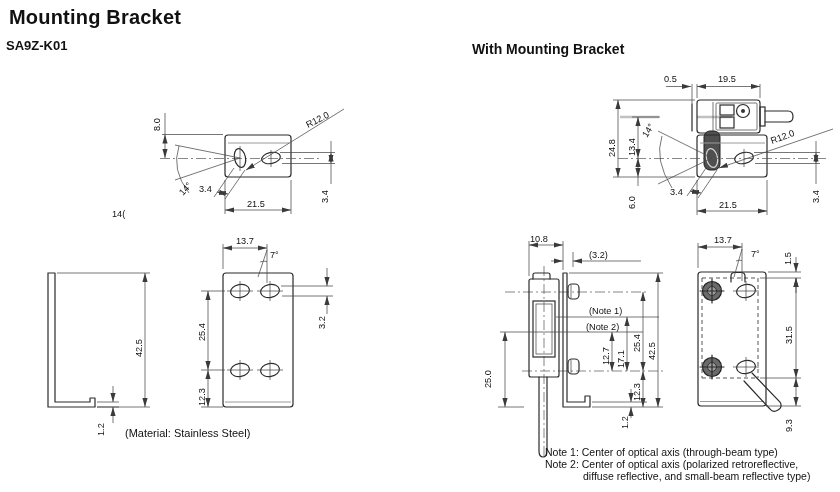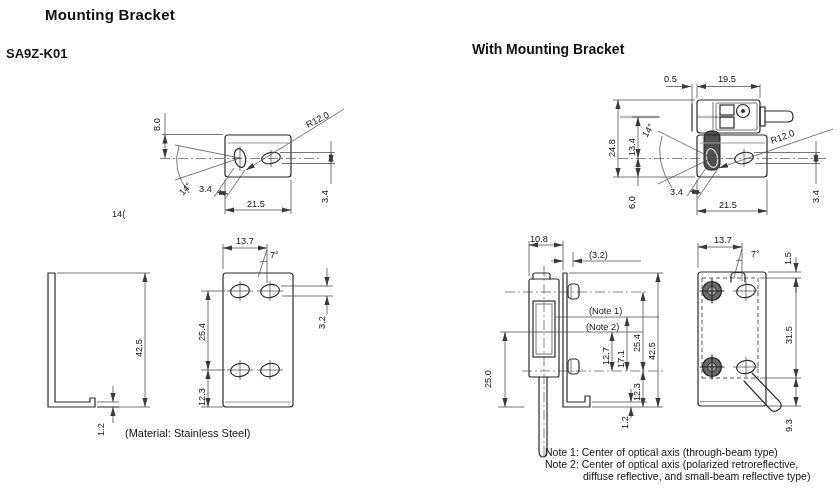--- a/index.html
+++ b/index.html
@@ -1,19 +1,19 @@
 <!DOCTYPE html>
 <html><head>
 <meta charset="utf-8">
 <style>
   html,body{margin:0;padding:0;background:#fff;}
   .page{position:relative;width:840px;height:492px;background:#ffffff;overflow:hidden;
         font-family:"Liberation Sans",sans-serif;color:#111;}
-  .h1{position:absolute;left:9px;top:6px;font-size:15px;font-weight:bold;letter-spacing:.2px;margin-left:36px;}
-  .h2{position:absolute;left:6px;top:46px;font-size:13px;font-weight:bold;}
+  .h1{position:absolute;left:9px;top:6px;font-size:20px;font-weight:bold;letter-spacing:.2px;}
+  .h2{position:absolute;left:6px;top:38px;font-size:13px;font-weight:bold;}
   .h2r{position:absolute;left:472px;top:41px;font-size:14px;font-weight:bold;text-align:center;}
   svg{position:absolute;left:0;top:0;}
   .obj{stroke:#2b2b2b;stroke-width:1.2;fill:none;stroke-linecap:round;}
   .thin{stroke:#4a4a4a;stroke-width:.75;fill:none;}
   .cl{stroke:#555;stroke-width:.7;fill:none;stroke-dasharray:10 3 2 3;}
   .hid{stroke:#444;stroke-width:.9;fill:none;stroke-dasharray:4 3;}
   .gray{stroke:#9a9a9a;stroke-width:1;fill:none;}
   .beam{stroke:#c0c0c0;stroke-width:2.6;fill:none;}
   text.dim{font-family:"Liberation Sans",sans-serif;font-size:9.2px;fill:#111;}
   text.note{font-family:"Liberation Sans",sans-serif;font-size:10.5px;fill:#111;}

